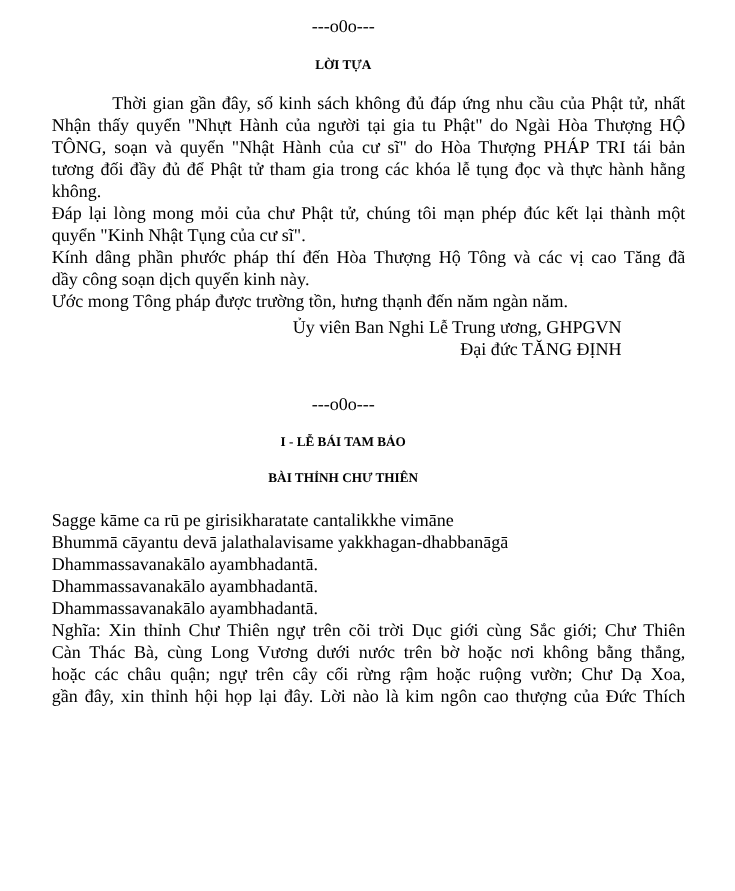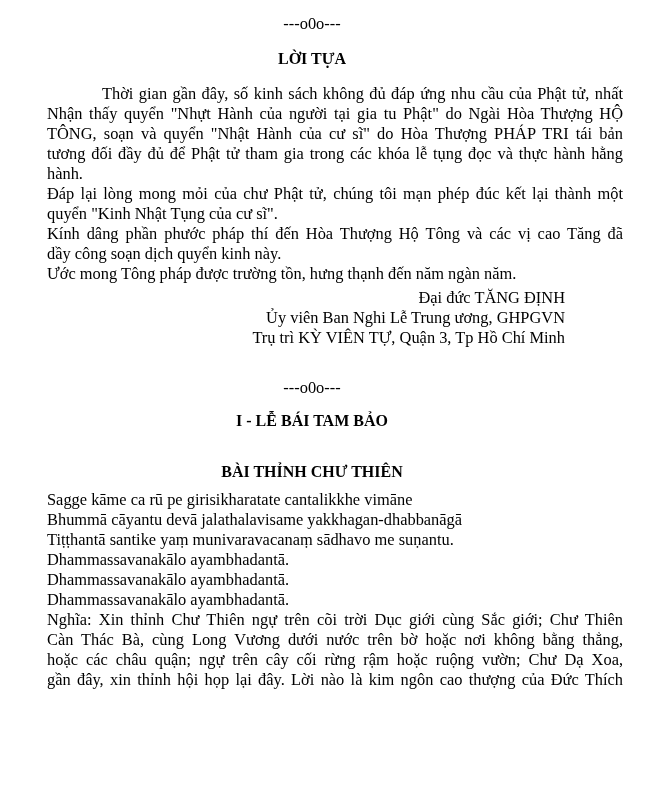--- a/index.html
+++ b/index.html
@@ -15,83 +15,81 @@
     font-size: 16.4px;
     line-height: 20px;
     overflow: hidden;
   }
   .divider {
     text-align: center;
     padding-right: 46px;
   }
   .divider-mid { margin-top: 30px; }
   .doc-title {
-    font-size: 16px;
+    font-size: 12px;
     font-weight: bold;
     line-height: 22px;
     text-align: center;
     padding-right: 46px;
     margin-top: 14px;
   }
   .section-title   { margin-top: 12px; }
-  .section-subtitle{ margin-top: 29px; }
+  .section-subtitle{ margin-top: 11px; }
   .preface-body { margin-top: 14px; }
   .jline {
     text-align: justify;
     text-align-last: justify;
     font-family: Liberation Serif, serif;
   }
   .lline { text-align: left; }
   .indent { text-indent: 55px; }
   .signature {
     margin-top: 4px;
     text-align: right;
     padding-right: 58px;
   }
-  .pali-block { margin-top: 7px; }
+  .pali-block { margin-top: 18px; }
   .pali-line { text-align: left; }
 </style>
 </head>
 <body>
 
 <div class="page">
 
   <div class="divider">---o0o---</div>
 
   <div class="doc-title">LỜI TỰA</div>
 
   <div class="preface-body">
     <div class="jline indent">Thời gian gần đây, số kinh sách không đủ đáp ứng nhu cầu của Phật tử, nhất</div>
     <div class="jline">Nhận thấy quyển "Nhựt Hành của người tại gia tu Phật" do Ngài Hòa Thượng HỘ</div>
     <div class="jline">TÔNG, soạn và quyển "Nhật Hành của cư sĩ" do Hòa Thượng PHÁP TRI tái bản</div>
     <div class="jline">tương đối đầy đủ để Phật tử tham gia trong các khóa lễ tụng đọc và thực hành hằng</div>
-    <div class="lline">hành.</div>
+    <div class="lline">không.</div>
     <div class="jline">Đáp lại lòng mong mỏi của chư Phật tử, chúng tôi mạn phép đúc kết lại thành một</div>
     <div class="lline">quyển "Kinh Nhật Tụng của cư sĩ".</div>
     <div class="jline">Kính dâng phần phước pháp thí đến Hòa Thượng Hộ Tông và các vị cao Tăng đã</div>
     <div class="lline">dầy công soạn dịch quyển kinh này.</div>
     <div class="lline">Ước mong Tông pháp được trường tồn, hưng thạnh đến năm ngàn năm.</div>
   </div>
 
   <div class="signature">
+    <div>Ủy viên Ban Nghi Lễ Trung ương, GHPGVN</div>
     <div>Đại đức TĂNG ĐỊNH</div>
-    <div>Ủy viên Ban Nghi Lễ Trung ương, GHPGVN</div>
-    <div>Trụ trì KỲ VIÊN TỰ, Quận 3, Tp Hồ Chí Minh</div>
   </div>
 
   <div class="divider divider-mid">---o0o---</div>
 
   <div class="doc-title section-title">I - LỄ BÁI TAM BẢO</div>
 
   <div class="doc-title section-subtitle">BÀI THỈNH CHƯ THIÊN</div>
 
   <div class="pali-block">
     <div class="pali-line">Sagge kāme ca rū pe girisikharatate cantalikkhe vimāne</div>
     <div class="pali-line">Bhummā cāyantu devā jalathalavisame yakkhagan-dhabbanāgā</div>
-    <div class="pali-line">Tiṭṭhantā santike yaṃ munivaravacanaṃ sādhavo me suṇantu.</div>
     <div class="pali-line">Dhammassavanakālo ayambhadantā.</div>
     <div class="pali-line">Dhammassavanakālo ayambhadantā.</div>
     <div class="pali-line">Dhammassavanakālo ayambhadantā.</div>
   </div>
 
   <div>
     <div class="jline">Nghĩa: Xin thỉnh Chư Thiên ngự trên cõi trời Dục giới cùng Sắc giới; Chư Thiên</div>
     <div class="jline">Càn Thác Bà, cùng Long Vương dưới nước trên bờ hoặc nơi không bằng thẳng,</div>
     <div class="jline">hoặc các châu quận; ngự trên cây cối rừng rậm hoặc ruộng vườn; Chư Dạ Xoa,</div>
     <div class="jline">gần đây, xin thỉnh hội họp lại đây. Lời nào là kim ngôn cao thượng của Đức Thích</div>

